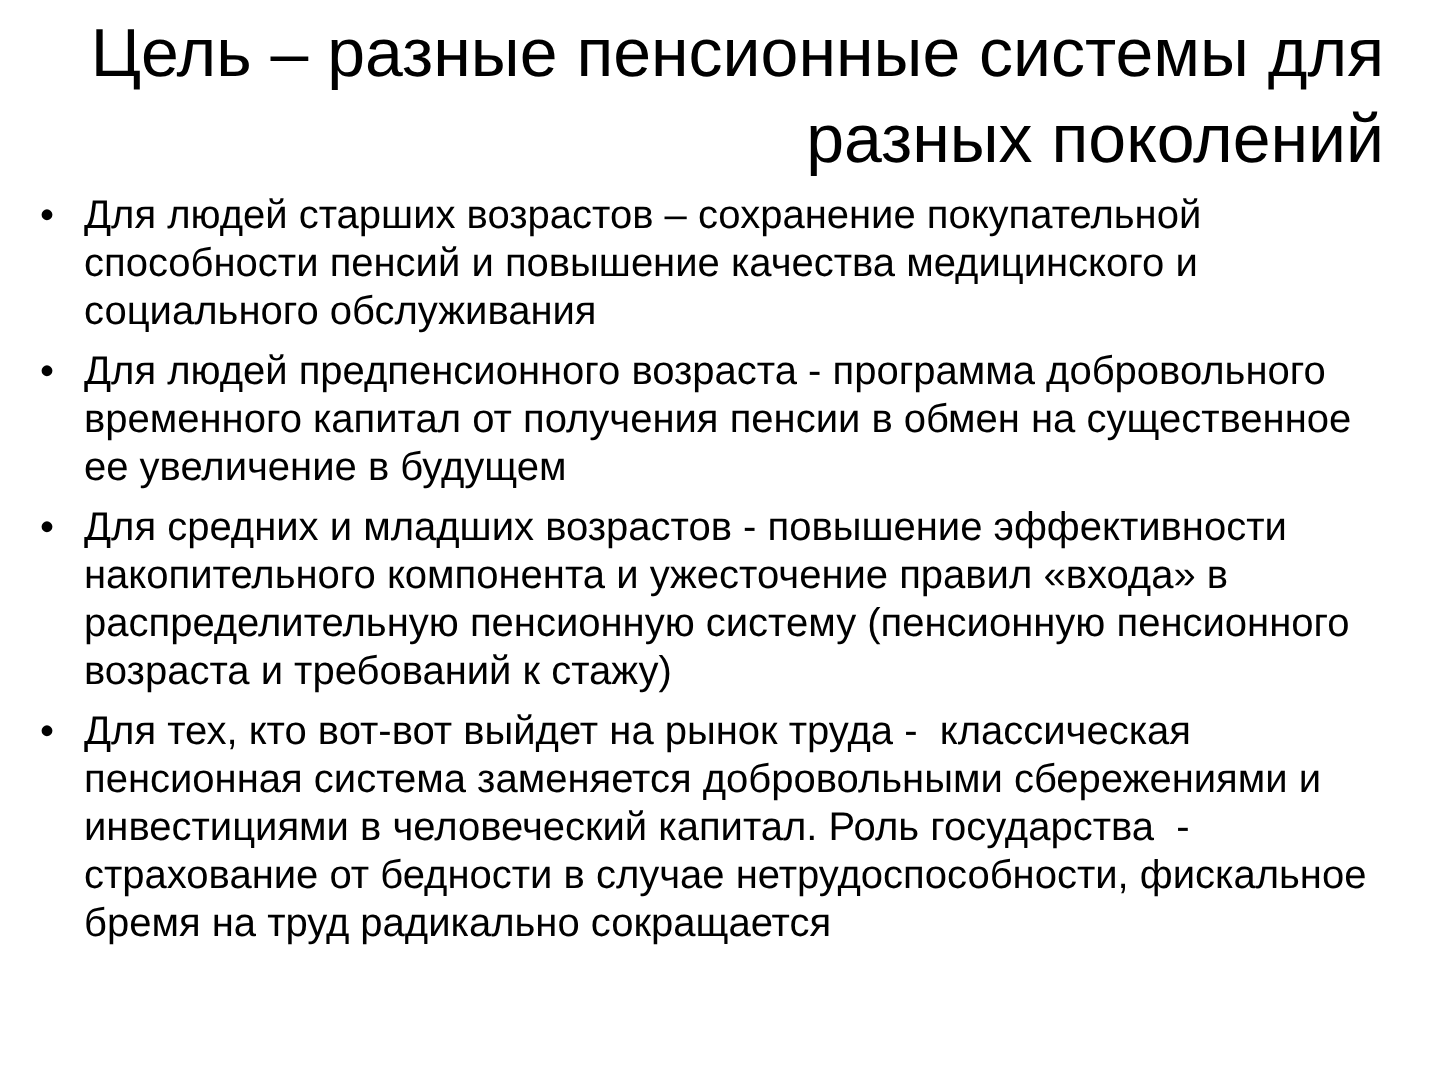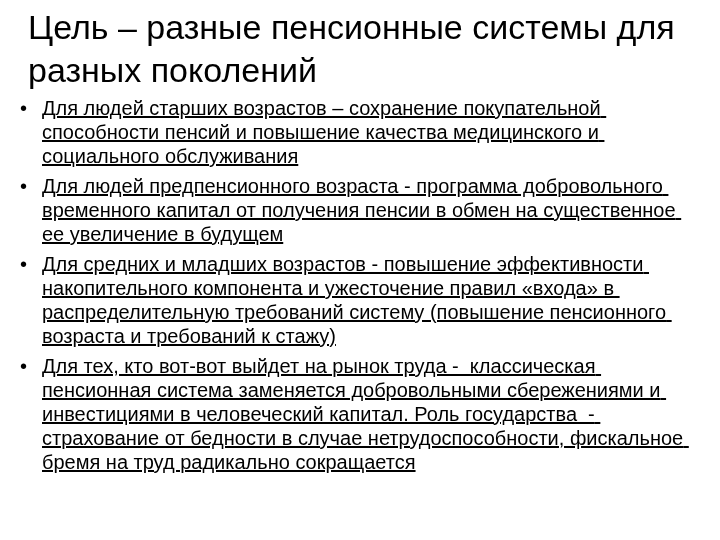--- a/index.html
+++ b/index.html
@@ -11,21 +11,21 @@
     position: relative;
     width: 720px;
     height: 540px;
     background: #ffffff;
     color: #000000;
     font-family: "Liberation Sans", "DejaVu Sans", sans-serif;
     overflow: hidden;
   }
   .slide-title {
     margin: 6px 28px 0 28px;
-    text-align: left;
+    text-align: right;
     font-size: 34px;
     line-height: 43px;
     font-weight: 400;
     color: #000000;
   }
   .bullet-list {
     list-style: none;
     margin: 4px 0 0 42px;
     padding: 0;
     width: 652px;
@@ -39,40 +39,39 @@
   .bullet-marker {
     position: absolute;
     left: -22px;
     top: 0;
     font-size: 20px;
     line-height: 24px;
     color: #000000;
   }
   .bullet-text {
     white-space: pre-wrap;
-    text-decoration: underline;
   }
 </style>
 </head>
 <body>
 
 <div class="slide">
   <h1 class="slide-title">Цель – разные пенсионные системы для разных поколений</h1>
 
   <ul class="bullet-list">
     <li class="bullet-item">
       <span class="bullet-marker">•</span>
       <span class="bullet-text">Для людей старших возрастов – сохранение покупательной способности пенсий и повышение качества медицинского и социального обслуживания</span>
     </li>
     <li class="bullet-item">
       <span class="bullet-marker">•</span>
       <span class="bullet-text">Для людей предпенсионного возраста - программа добровольного временного капитал от получения пенсии в обмен на существенное ее увеличение в будущем</span>
     </li>
     <li class="bullet-item">
       <span class="bullet-marker">•</span>
-      <span class="bullet-text">Для средних и младших возрастов - повышение эффективности накопительного компонента и ужесточение правил «входа» в распределительную требований систему (повышение пенсионного возраста и требований к стажу)</span>
+      <span class="bullet-text">Для средних и младших возрастов - повышение эффективности накопительного компонента и ужесточение правил «входа» в распределительную пенсионную систему (пенсионную пенсионного возраста и требований к стажу)</span>
     </li>
     <li class="bullet-item">
       <span class="bullet-marker">•</span>
       <span class="bullet-text">Для тех, кто вот-вот выйдет на рынок труда -  классическая пенсионная система заменяется добровольными сбережениями и инвестициями в человеческий капитал. Роль государства  - страхование от бедности в случае нетрудоспособности, фискальное бремя на труд радикально сокращается</span>
     </li>
   </ul>
 </div>
 
 </body></html>

